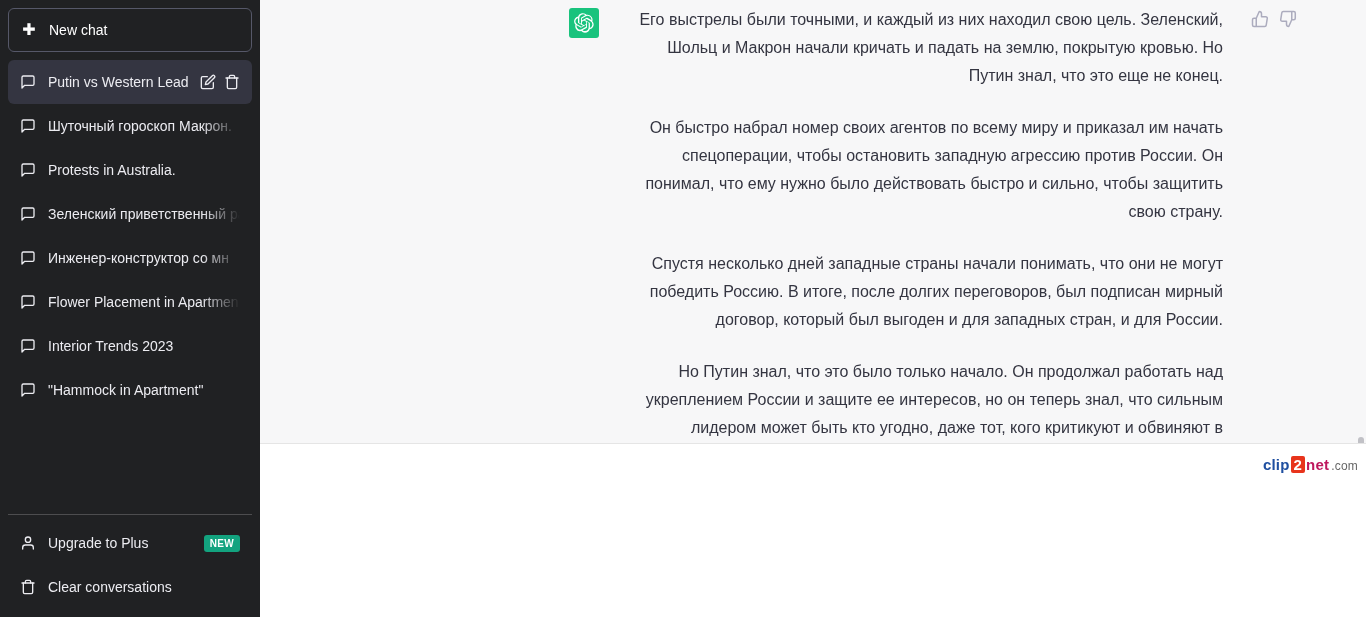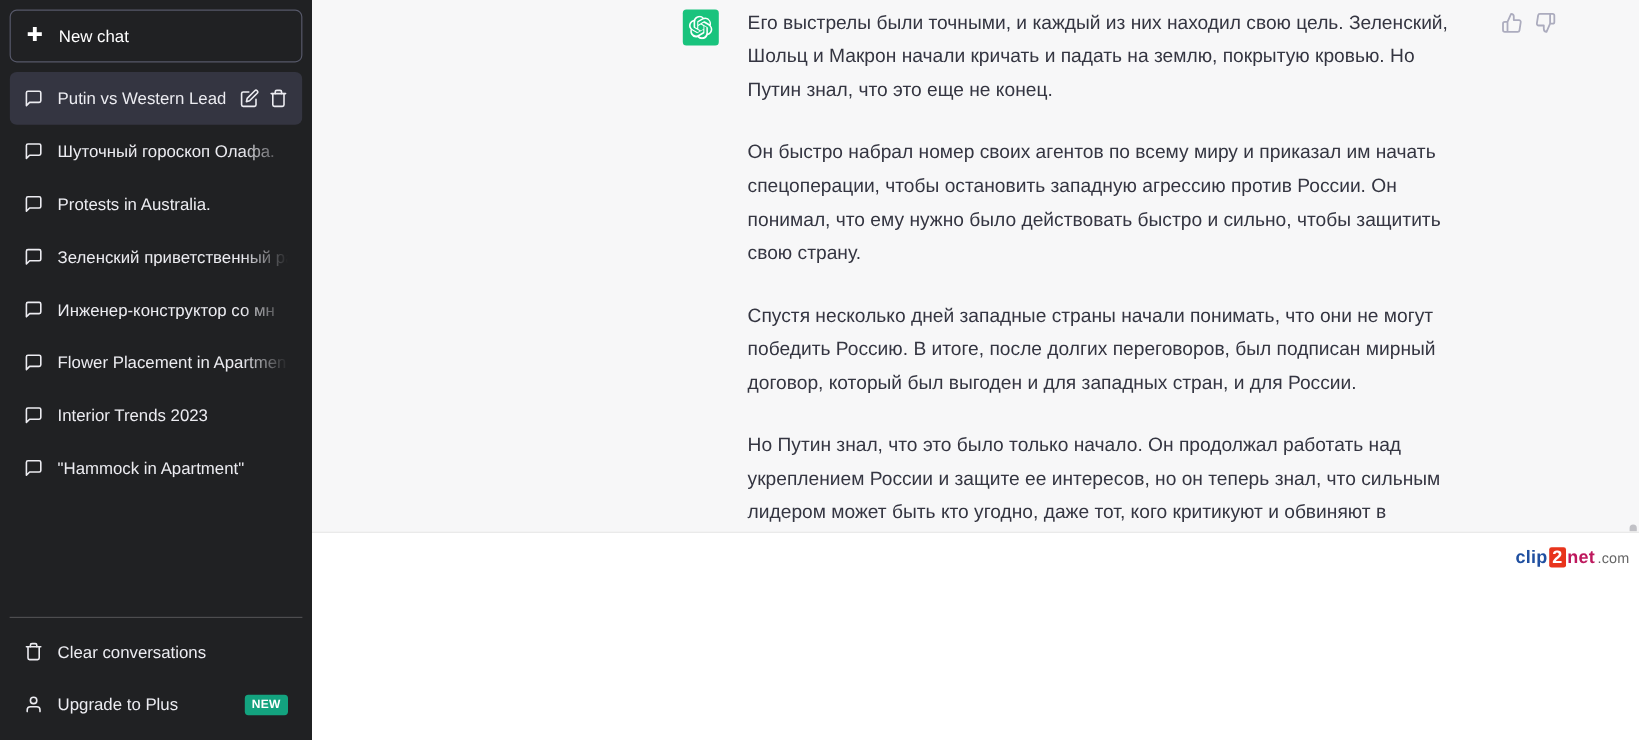--- a/index.html
+++ b/index.html
@@ -117,20 +117,21 @@
     letter-spacing: .3px;
   }
 
   
   .main {
     flex: 1 1 auto;
     height: 493px;
     background: #ffffff;
     position: relative;
     overflow: hidden;
+    text-align: right;
   }
   .msg-area {
     position: absolute;
     top: 0; left: 0; right: 0;
     bottom: 50px;
     background: #f7f7f8;
     overflow: hidden;
   }
   .msg {
     display: flex;
@@ -257,21 +258,21 @@
           </span>
         </span>
       </div>
 
       <div class="conv">
         <span class="icon">
           <svg width="16" height="16" viewBox="0 0 24 24" fill="none" stroke="#ececf1" stroke-width="2" stroke-linecap="round" stroke-linejoin="round">
               <path d="M21 15a2 2 0 0 1-2 2H7l-4 4V5a2 2 0 0 1 2-2h14a2 2 0 0 1 2 2z"></path>
             </svg>
         </span>
-        <span class="label">Шуточный гороскоп Олафа.</span>
+        <span class="label">Шуточный гороскоп Макрон.</span>
       </div>
 
       <div class="conv">
         <span class="icon">
           <svg width="16" height="16" viewBox="0 0 24 24" fill="none" stroke="#ececf1" stroke-width="2" stroke-linecap="round" stroke-linejoin="round">
               <path d="M21 15a2 2 0 0 1-2 2H7l-4 4V5a2 2 0 0 1 2-2h14a2 2 0 0 1 2 2z"></path>
             </svg>
         </span>
         <span class="label">Protests in Australia.</span>
       </div>
@@ -321,35 +322,35 @@
         </span>
         <span class="label">"Hammock in Apartment"</span>
       </div>
 
     </div>
 
     <div class="sb-footer">
       <div class="foot-item">
         <span class="icon">
           <svg width="16" height="16" viewBox="0 0 24 24" fill="none" stroke="#ececf1" stroke-width="2" stroke-linecap="round" stroke-linejoin="round">
+              <path d="M20 21v-2a4 4 0 0 0-4-4H8a4 4 0 0 0-4 4v2"></path>
+              <circle cx="12" cy="7" r="4"></circle>
+            </svg>
+        </span>
+        <span>Upgrade to Plus</span>
+        <span class="badge">NEW</span>
+      </div>
+      <div class="foot-item">
+        <span class="icon">
+          <svg width="16" height="16" viewBox="0 0 24 24" fill="none" stroke="#ececf1" stroke-width="2" stroke-linecap="round" stroke-linejoin="round">
               <polyline points="3 6 5 6 21 6"></polyline>
               <path d="M19 6v14a2 2 0 0 1-2 2H7a2 2 0 0 1-2-2V6m3 0V4a2 2 0 0 1 2-2h4a2 2 0 0 1 2 2v2"></path>
             </svg>
         </span>
         <span>Clear conversations</span>
-      </div>
-      <div class="foot-item">
-        <span class="icon">
-          <svg width="16" height="16" viewBox="0 0 24 24" fill="none" stroke="#ececf1" stroke-width="2" stroke-linecap="round" stroke-linejoin="round">
-              <path d="M20 21v-2a4 4 0 0 0-4-4H8a4 4 0 0 0-4 4v2"></path>
-              <circle cx="12" cy="7" r="4"></circle>
-            </svg>
-        </span>
-        <span>Upgrade to Plus</span>
-        <span class="badge">NEW</span>
       </div>
     </div>
 
   </div>
 
   <div class="main">
 
     <div class="msg-area">
       <div class="msg">
         <div class="msg-inner">

